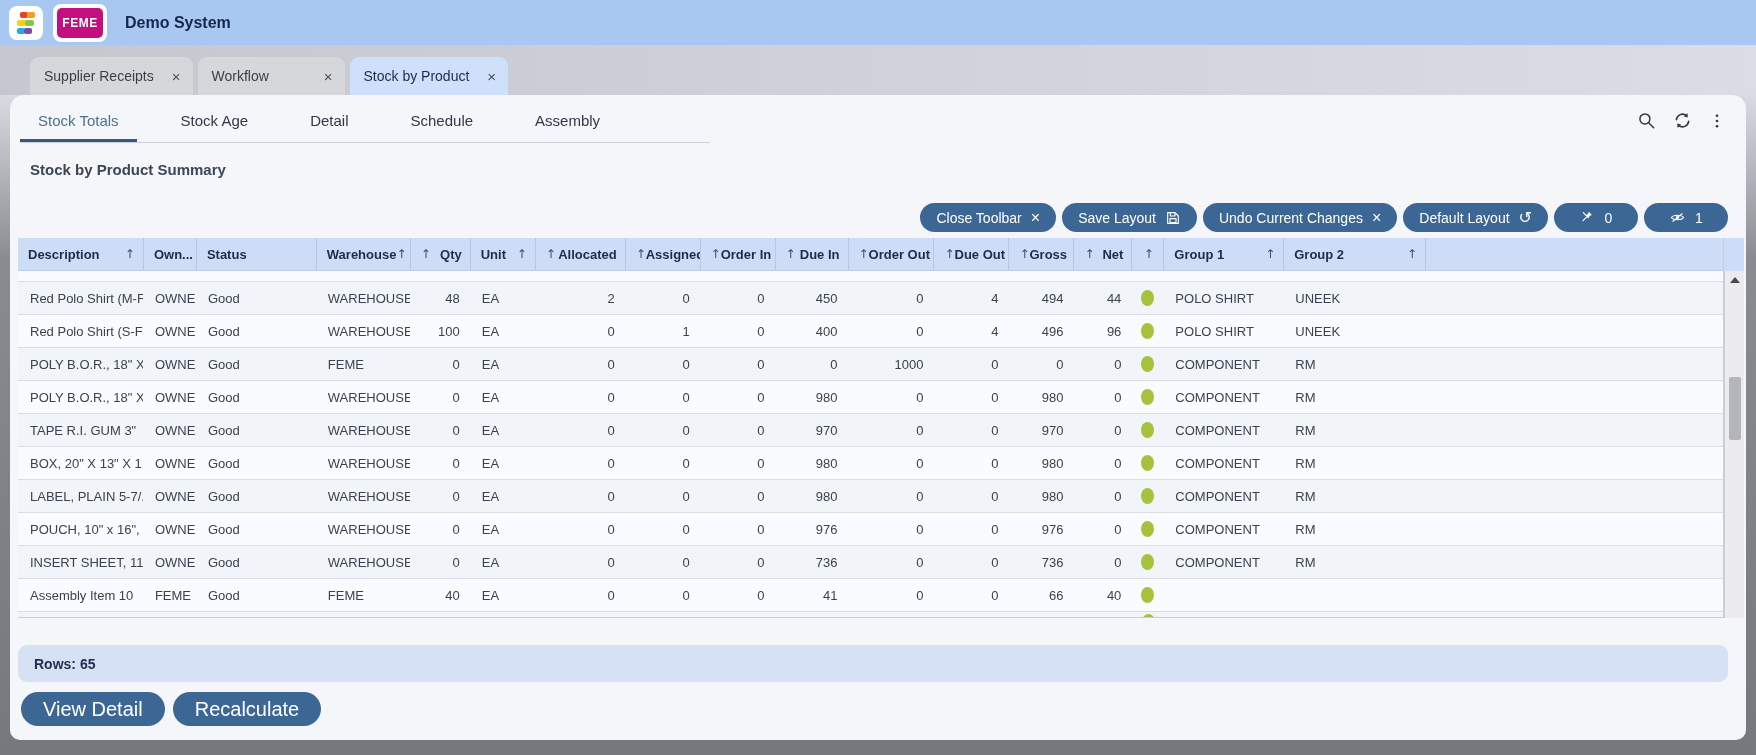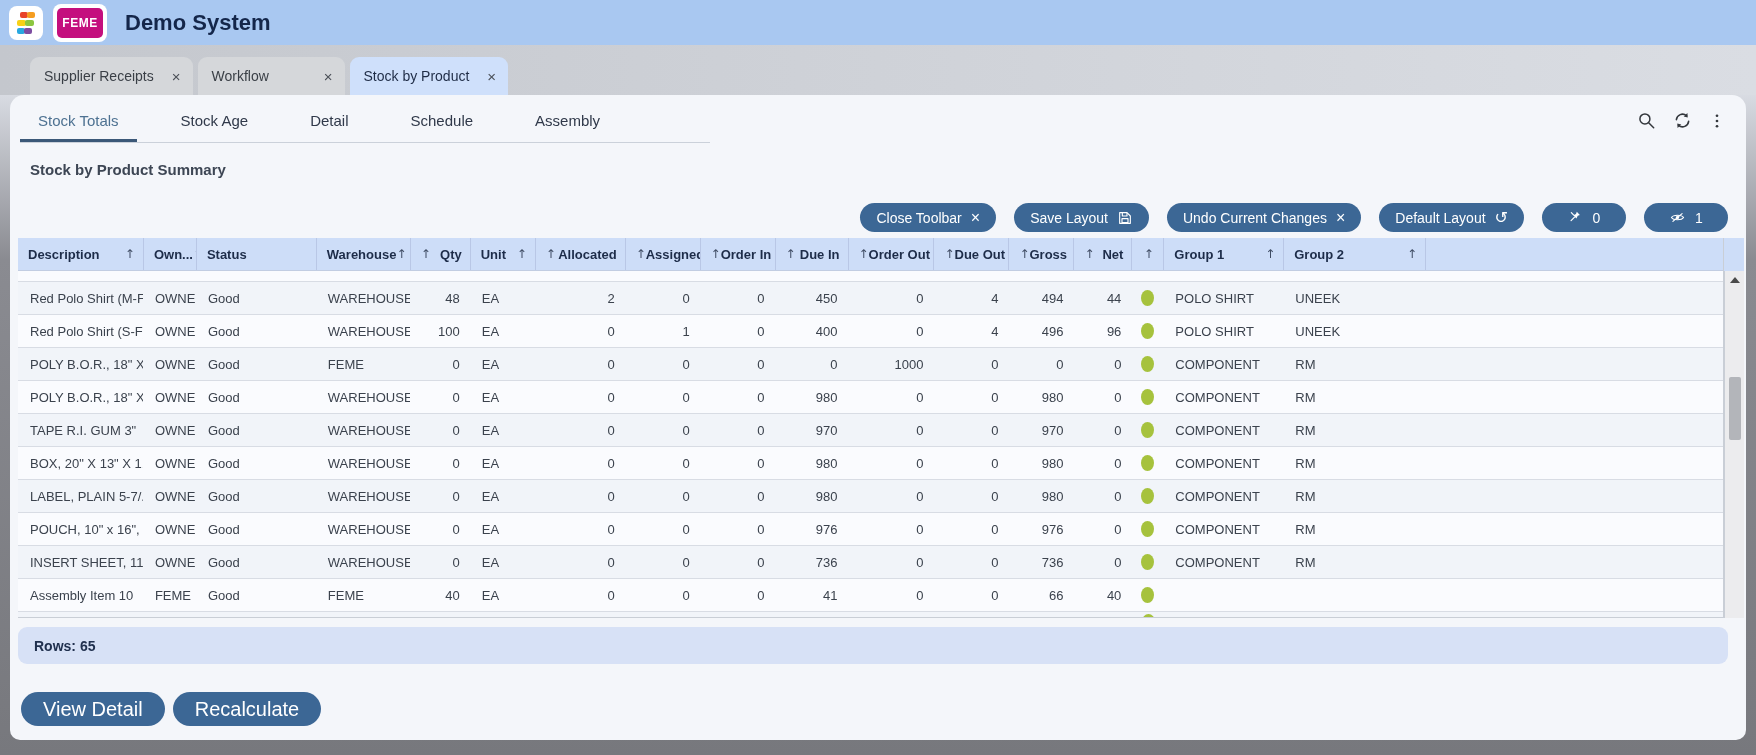--- a/index.html
+++ b/index.html
@@ -13,21 +13,21 @@
 
   
   .topbar { position:absolute; left:0; top:0; width:1756px; height:45px;
     background:#a9c8f1; display:flex; align-items:center; }
   .logo-s { width:34px; height:34px; margin-left:9px; background:#fff; border-radius:8px;
     display:flex; align-items:center; justify-content:center; }
   .logo-feme { width:54px; height:38px; margin-left:10px; background:#fff; border-radius:8px;
     display:flex; align-items:center; justify-content:center; }
   .logo-feme .inner { background:#c40f7e; color:#fff; font-weight:bold; font-size:12px;
     padding:8px 5px; border-radius:5px; letter-spacing:.5px; }
-  .app-title { margin-left:18px; font-size:22px; font-weight:bold; color:#14264a; }
+  .app-title { margin-left:18px; font-size:16px; font-weight:bold; color:#14264a; }
   .top-right { position:absolute; right:14px; top:0; height:45px; display:flex; align-items:center; gap:14px; }
   .username { font-size:15px; font-weight:bold; color:#14264a; }
   .icon-btn { cursor:pointer; display:flex; align-items:center; }
 
   
   .tabstrip { position:absolute; left:0; top:45px; width:1756px; height:50px;
     background:linear-gradient(90deg,#c4c7cd,#dadde3); }
   .wtabs { position:absolute; left:30px; bottom:0; display:flex; gap:5px; }
   .wtab { height:38px; border-radius:9px 9px 0 0; background:#d5d7da; color:#3a3f46;
     font-size:14px; display:flex; align-items:center; justify-content:space-between;
@@ -41,21 +41,21 @@
 
   .subtabs { position:absolute; left:10px; top:5px; height:43px; width:690px;
     display:flex; gap:26px; border-bottom:1px solid #cbd1da; }
   .subtab { padding:0 18px; line-height:42px; font-size:15px; color:#30394a; cursor:pointer; }
   .subtab.active { color:#4d7191; border-bottom:3px solid #3b5878;text-align:right; }
 
   .panel-icons { position:absolute; right:20px; top:15px; display:flex; gap:15px; align-items:center; }
 
   .summary { position:absolute; left:20px; top:66px; font-size:15px; font-weight:bold; color:#3d4654; }
 
-  .toolbar { position:absolute; right:18px; top:108px; display:flex; gap:18px; align-items:center; }
+  .toolbar { position:absolute; right:18px; top:108px; display:flex; gap:6px; align-items:center; }
   .tbtn { height:29px; border-radius:15px; background:#3c6795; color:#fff; border:none;
     font-size:14px; font-family:inherit; display:flex; align-items:center; gap:9px;
     padding:0 16px; cursor:pointer; white-space:nowrap; }
   .tbtn .x { font-size:16px; line-height:1; }
   .tbtn .undo { font-size:16px; line-height:1; font-family:"DejaVu Sans",sans-serif; }
   .count-btn { min-width:84px; justify-content:center; }
 
   
   .tablewrap { position:absolute; left:8px; top:143px; width:1706px;
     border-right:1px solid #c9ced6; font-size:13px; }
@@ -83,21 +83,21 @@
   .clip-bottom .dot { position:absolute; top:2px; }
 
   .vscroll { position:absolute; left:1714px; top:176px; width:20px; height:347px;
     background:#ececee; border-left:1px solid #c9ced6; }
   .vup { width:0; height:0; margin:6px auto 0; border-left:5px solid transparent;
     border-right:5px solid transparent; border-bottom:6px solid #4a4a4a; cursor:pointer; }
   .vthumb { position:absolute; left:4px; top:106px; width:12px; height:63px;
     background:#b3b5ba; border-radius:2px; cursor:pointer; }
 
   
-  .rowsbar { position:absolute; left:8px; top:532px; width:1710px; height:37px;
+  .rowsbar { position:absolute; left:8px; top:550px; width:1710px; height:37px;
     background:#d7e1f6; border-radius:9px; display:flex; align-items:center;
     padding-left:16px; font-size:14px; font-weight:bold; color:#20304e; }
   .actions { position:absolute; left:11px; top:597px; display:flex; gap:8px; }
   .abtn { height:34px; border-radius:17px; background:#3c6795; color:#fff; border:none;
     font-size:20px; font-family:inherit; padding:0 22px; cursor:pointer; }
 </style>
 </head>
 <body>
 
 <div class="topbar">

